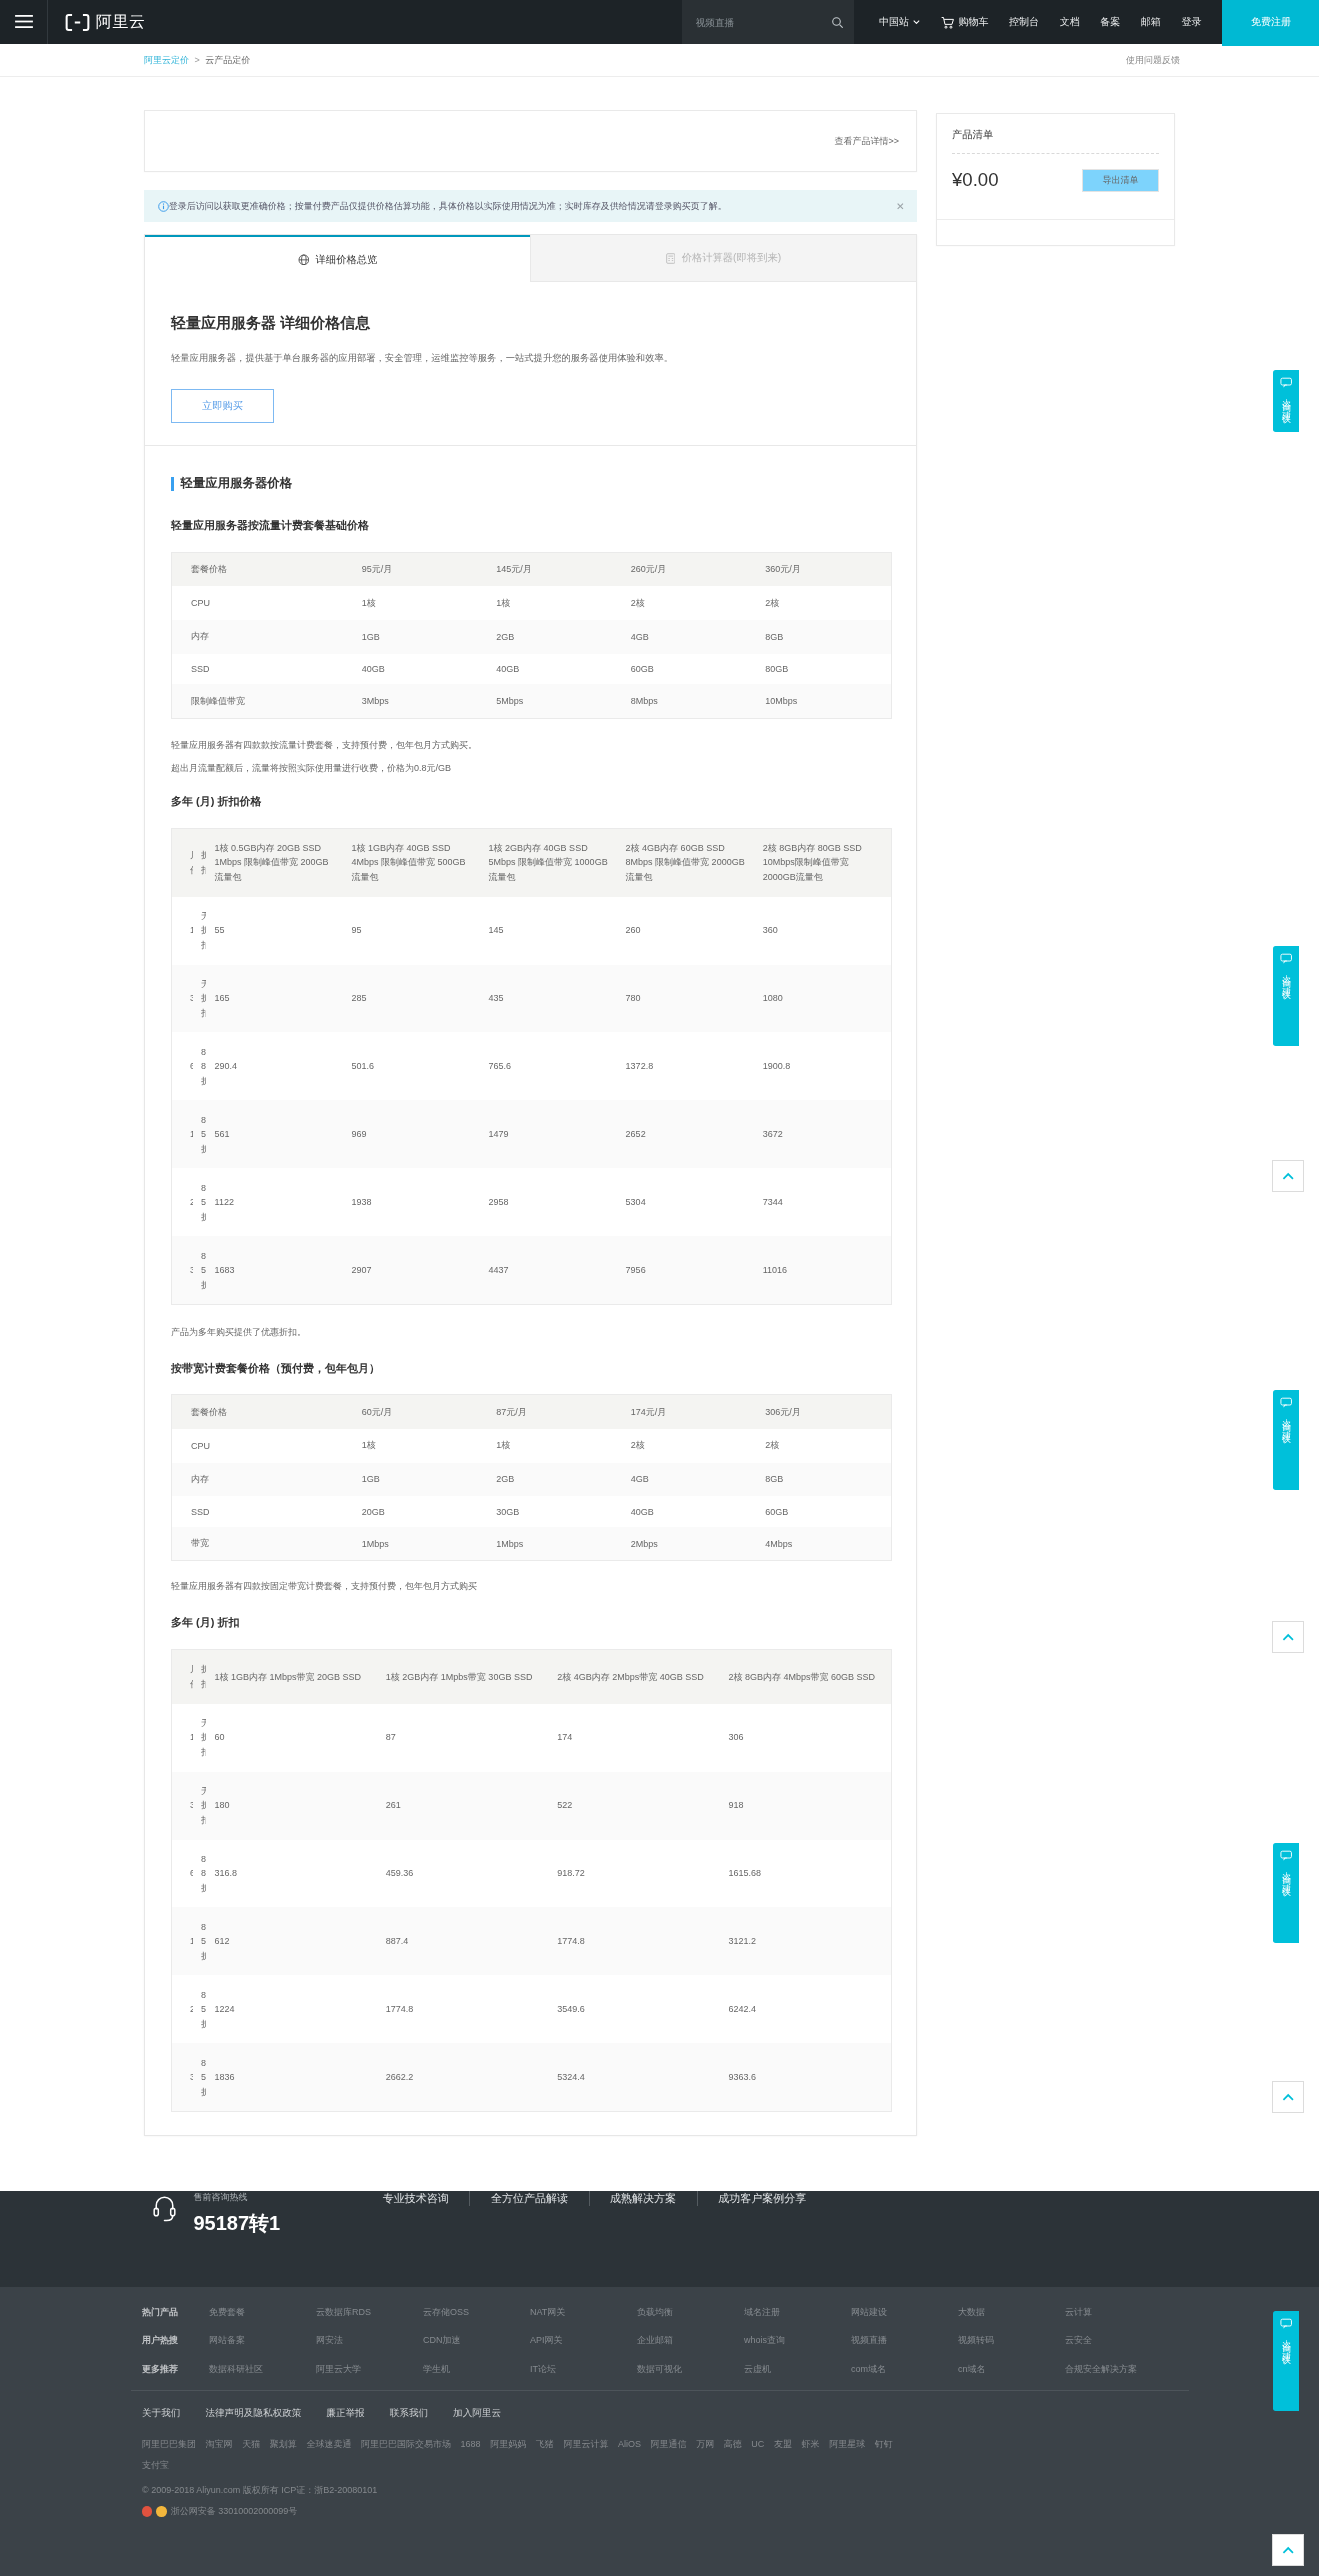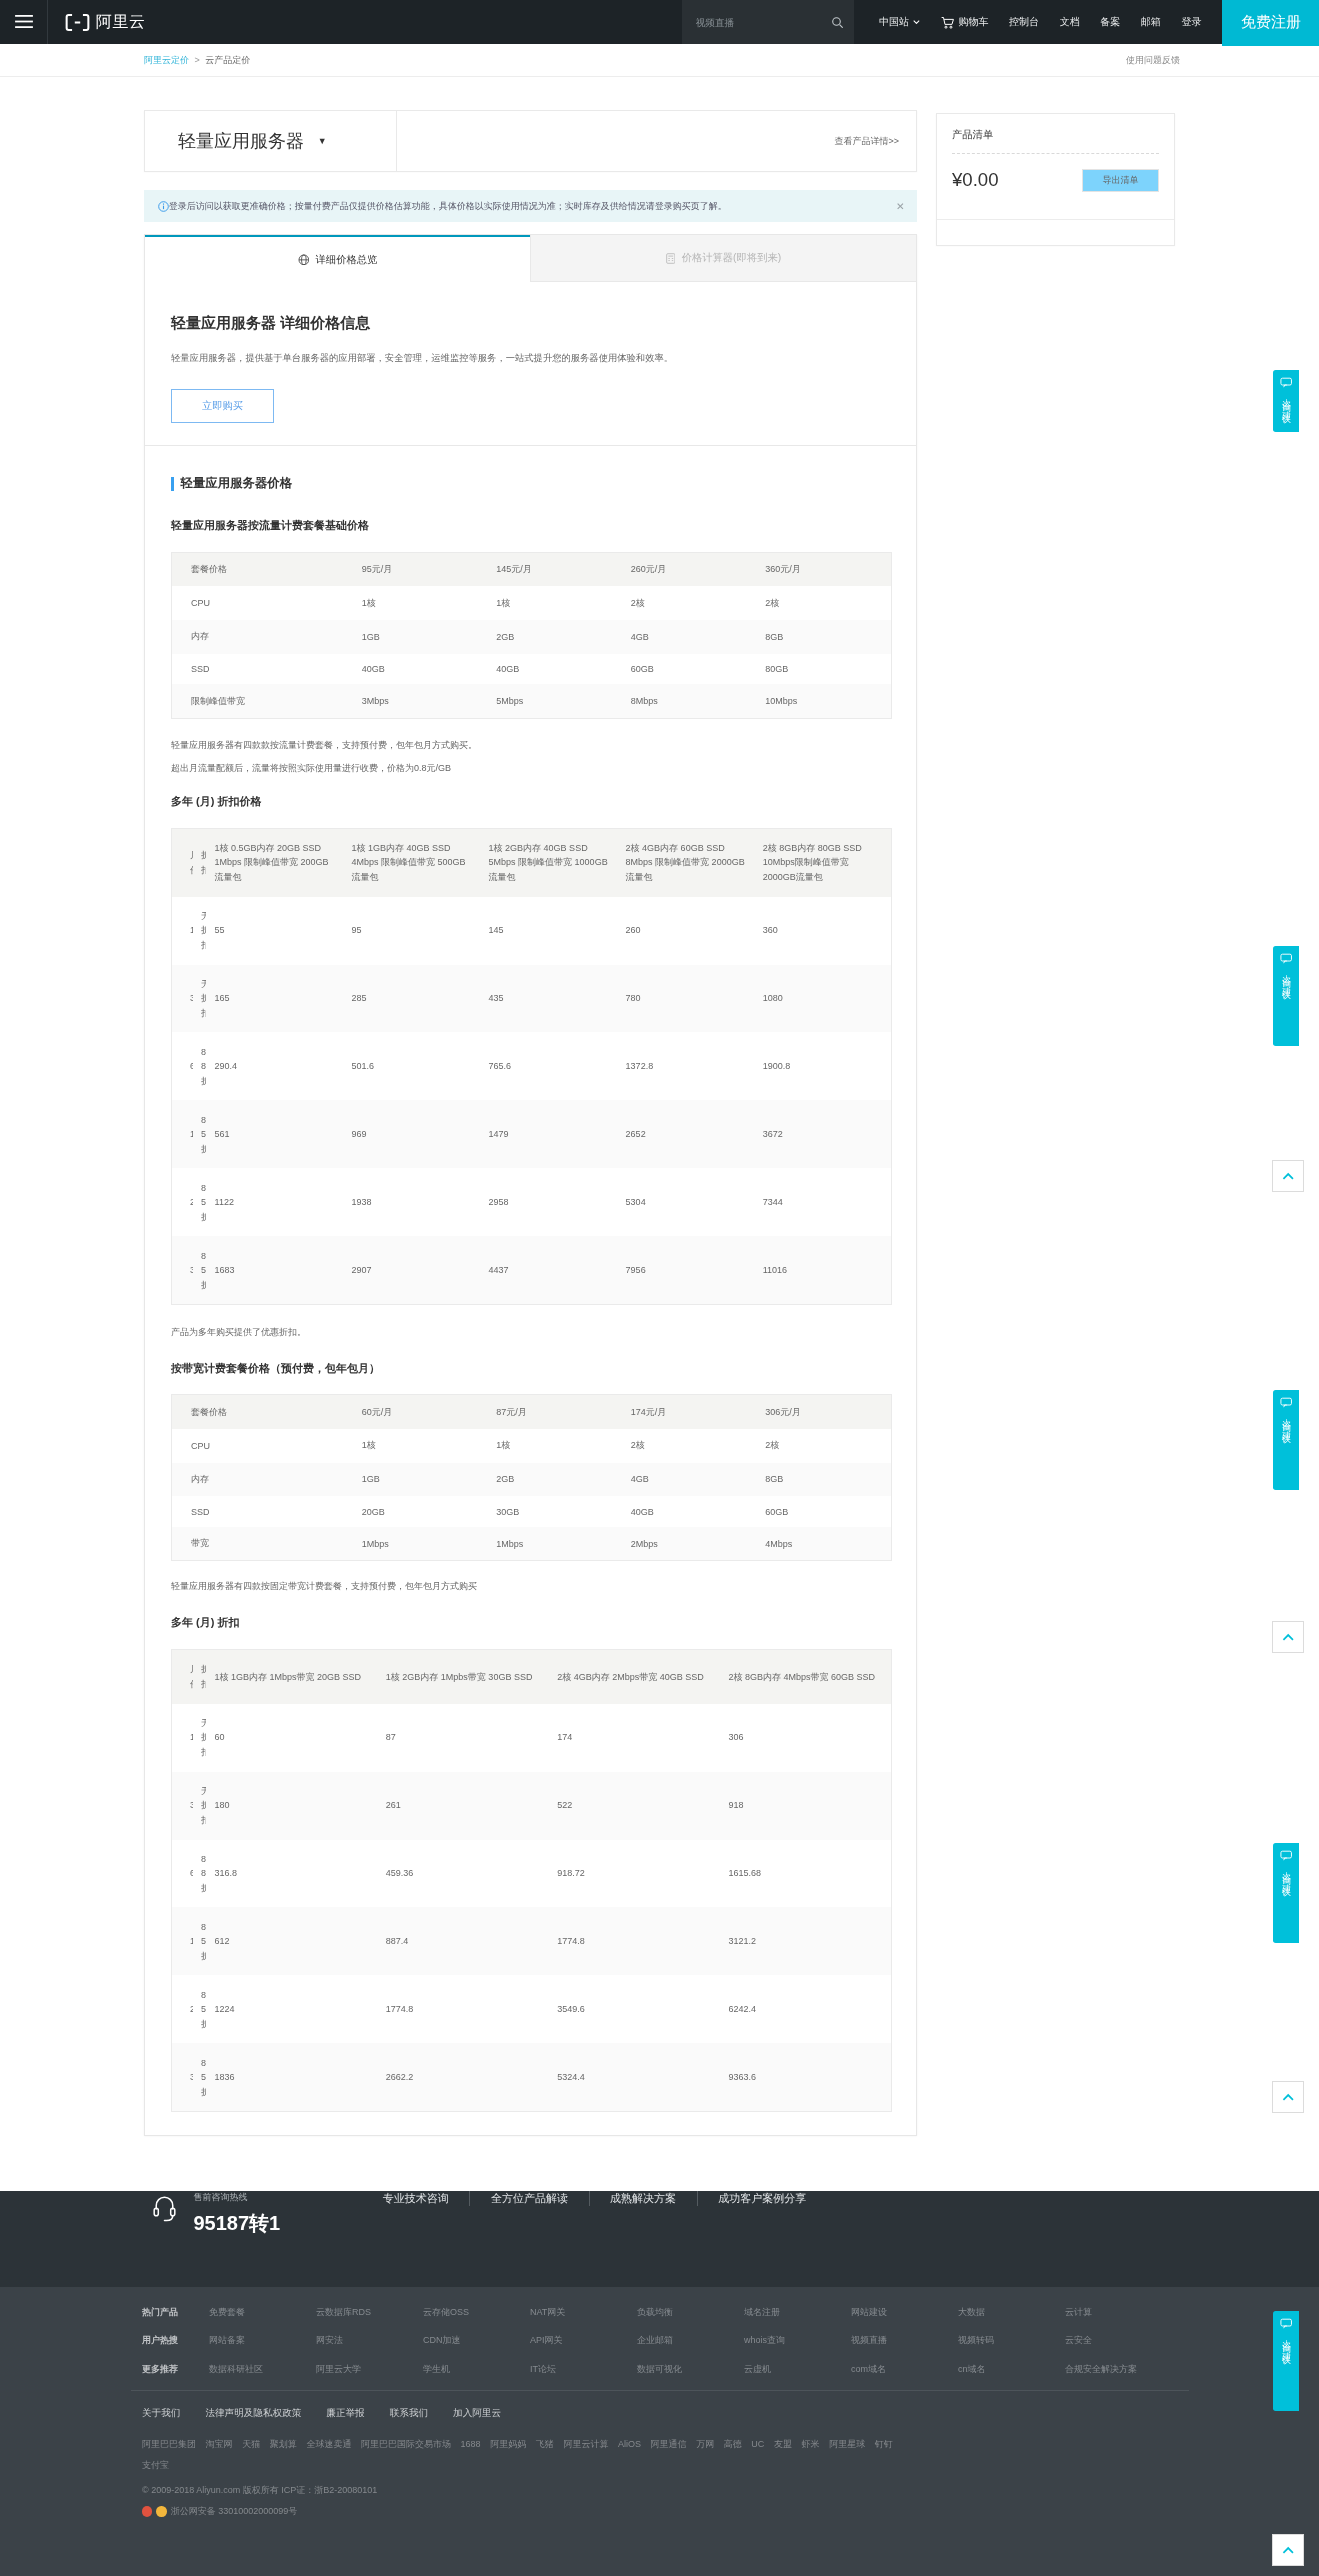--- a/index.html
+++ b/index.html
@@ -16,21 +16,21 @@
   .logo-text { color:#fff; font-size:16px; margin-left:6.2px; letter-spacing:0.7px; }
   .hd-spacer { flex:1; }
   .hd-search { width:172px; height:44px; background:#2a3034; display:flex; align-items:center;
     padding:0 11px 0 13.7px; }
   .hd-search input { flex:1; background:transparent; border:none; outline:none;
     color:#cfd4d7; font-size:9.6px; font-family:inherit; }
   .hd-search input::placeholder { color:#878f94; }
   .hd-nav { display:flex; align-items:center; color:#eceeef; font-size:10px; margin-left:25px; }
   .hd-nav .nav-item { margin-right:20.6px; display:flex; align-items:center; gap:4.1px; cursor:pointer; white-space:nowrap; }
   .hd-nav [data-list] span { margin-right:20.6px; cursor:pointer; white-space:nowrap; }
-  .register-btn { width:98px; height:47px; background:#00b9d3; color:#fff; font-size:15px;
+  .register-btn { width:98px; height:47px; background:#00b9d3; color:#fff; font-size:10px;
     display:flex; align-items:center; justify-content:center; cursor:pointer; }
 
   
   .breadcrumb-bar { position:absolute; top:44px; left:0; width:1320px; height:33px; background:#fff;
     border-bottom:0.7px solid #ededed; display:flex; align-items:center; font-size:9px; }
   .bc-left { margin-left:144px; display:flex; align-items:center; gap:5.5px; }
   .bc-link { color:#33b5d9; cursor:pointer; }
   .bc-sep { color:#999; }
   .bc-cur { color:#666; }
   .bc-right { margin-left:auto; margin-right:140px; color:#888; cursor:pointer; }
@@ -186,24 +186,20 @@
 <div class="breadcrumb-bar">
   <div class="bc-left">
     <span class="bc-link">阿里云定价</span>
     <span class="bc-sep">&gt;</span>
     <span class="bc-cur">云产品定价</span>
   </div>
   <span class="bc-right">使用问题反馈</span>
 </div>
 
 <div class="selector-bar">
-  <div class="sel-seg">
-    <span class="sel-name">轻量应用服务器</span>
-    <span class="sel-caret">▼</span>
-  </div>
   <span class="sel-details">查看产品详情&gt;&gt;</span>
 </div>
 
 <div class="notice">
   <svg width="11" height="11" viewBox="0 0 16 16">
       <circle cx="8" cy="8" r="7" fill="none" stroke="#3a9bea" stroke-width="1.4"></circle>
       <rect x="7.2" y="6.8" width="1.6" height="5" fill="#3a9bea"></rect>
       <rect x="7.2" y="3.6" width="1.6" height="1.8" fill="#3a9bea"></rect>
     </svg>
   <span class="notice-text">登录后访问以获取更准确价格；按量付费产品仅提供价格估算功能，具体价格以实际使用情况为准；实时库存及供给情况请登录购买页了解。</span>

